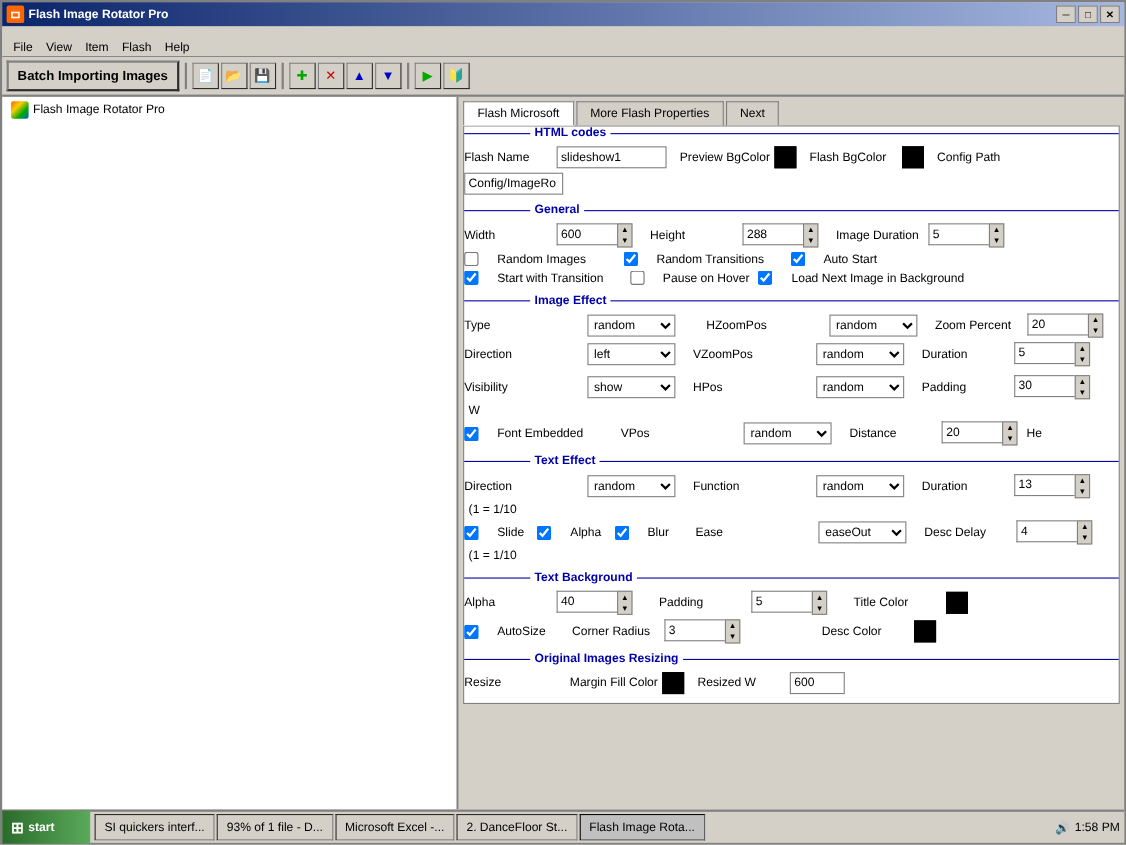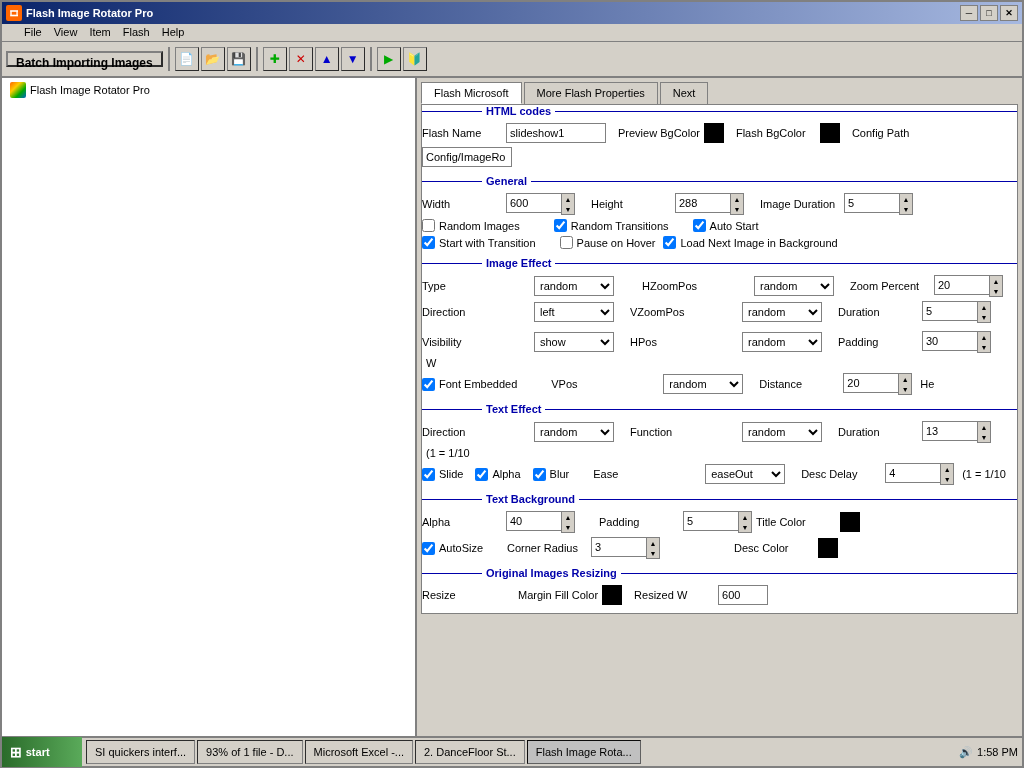--- a/index.html
+++ b/index.html
@@ -7,26 +7,26 @@
 
     
     .window { width: 1024px; height: 768px; border: 2px solid #808080; background: #d4d0c8; display: flex; flex-direction: column; }
     .title-bar { background: linear-gradient(to right, #0a246a, #a6b8e0); height: 22px; display: flex; align-items: center; padding: 0 4px; color: white; font-size: 11px; font-weight: bold; }
     .title-bar-icon { width: 16px; height: 16px; margin-right: 4px; background: #ff6600; border-radius: 2px; display: inline-flex; align-items: center; justify-content: center; font-size: 8px; color: white; }
     .title-bar-title { flex: 1; }
     .title-bar-buttons { display: flex; gap: 2px; }
     .tb-btn { width: 18px; height: 16px; background: #d4d0c8; border: 1px solid #808080; display: flex; align-items: center; justify-content: center; font-size: 9px; cursor: pointer; color: #000; }
 
     
-    .menu-bar { background: #d4d0c8; height: 18px; display: flex; align-items: flex-start; border-bottom: 1px solid #808080; padding: 0 16px; }
+    .menu-bar { background: #d4d0c8; height: 28px; display: flex; align-items: flex-end; border-bottom: 1px solid #808080; padding: 0 4px; }
     .menu-item { padding: 2px 6px; cursor: pointer; font-size: 11px; }
 
     
     .toolbar { background: #d4d0c8; height: 36px; border-bottom: 2px solid #808080; display: flex; align-items: center; padding: 2px 4px; gap: 2px; }
-    .batch-btn { background: #d4d0c8; border: 2px outset #808080; padding: 3px 8px; font-size: 12px; font-weight: bold; cursor: pointer; height: 16px; }
+    .batch-btn { background: #d4d0c8; border: 2px outset #808080; padding: 3px 8px; font-size: 12px; font-weight: bold; cursor: pointer; height: 28px; }
     .toolbar-sep { width: 2px; background: #808080; height: 24px; margin: 0 3px; }
     .toolbar-btn { width: 24px; height: 24px; background: #d4d0c8; border: 1px outset #808080; display: flex; align-items: center; justify-content: center; cursor: pointer; font-size: 12px; }
     .toolbar-btn.green { color: #00aa00; }
     .toolbar-btn.red { color: #cc0000; }
     .toolbar-btn.blue { color: #0000cc; }
     .toolbar-btn.orange { color: #ff8800; }
 
     
     .main { display: flex; flex: 1; overflow: hidden; }
 
@@ -53,21 +53,21 @@
     
     .form-row { display: flex; align-items: center; margin-bottom: 4px; flex-wrap: wrap; gap: 4px; }
     .label { color: #000; min-width: 80px; }
     .input-text { height: 20px; border: 1px solid #808080; padding: 1px 3px; background: white; font-size: 11px; }
     .spin-box { display: flex; align-items: stretch; }
     .spin-box input { width: 55px; height: 20px; border: 1px solid #808080; border-right: none; background: white; padding: 1px 3px; font-size: 11px; }
     .spin-btns { display: flex; flex-direction: column; border: 1px solid #808080; background: #d4d0c8; }
     .spin-btn { width: 12px; height: 10px; display: flex; align-items: center; justify-content: center; font-size: 7px; cursor: pointer; line-height: 1; }
     .color-box { width: 20px; height: 20px; border: 1px solid #000; cursor: pointer; }
     .dropdown { height: 20px; border: 1px solid #808080; background: white; padding: 1px; font-size: 11px; margin-left: 28px; }
-    .checkbox-label { display: flex; align-items: center; gap: 4px; cursor: pointer; }
+    .checkbox-label { display: flex; align-items: center; gap: 17px; cursor: pointer; }
     .checkbox-label input { margin: 0; }
 
     
     .status-bar { height: 30px; background: #d4d0c8; border-top: 2px solid #808080; display: flex; align-items: center; }
     .start-btn { background: linear-gradient(to right, #2a6b2a, #5aaa5a); color: white; font-weight: bold; font-size: 12px; padding: 0 8px; height: 30px; display: flex; align-items: center; gap: 4px; cursor: pointer; min-width: 80px; }
     .taskbar-items { display: flex; flex: 1; gap: 2px; padding: 2px 4px; }
     .taskbar-item { background: #d4d0c8; border: 1px inset #808080; padding: 2px 8px; font-size: 10px; cursor: pointer; white-space: nowrap; overflow: hidden; text-overflow: ellipsis; max-width: 140px; height: 24px; display: flex; align-items: center; }
     .taskbar-item.active { background: #c0c0c0; border: 1px inset #606060; }
     .system-tray { display: flex; align-items: center; padding: 0 4px; gap: 4px; font-size: 10px; min-width: 80px; justify-content: flex-end; }
   </style>
@@ -344,21 +344,21 @@
               </div>
             </div>
             <span class="label" style="margin-left:20px">Padding</span>
             <div class="spin-box">
               <input type="text" value="5" style="">
               <div class="spin-btns">
                 <div class="spin-btn">▲</div>
                 <div class="spin-btn">▼</div>
               </div>
             </div>
-            <span class="label" style="">Title Color</span>
+            <span class="label" style="margin-left:20px">Title Color</span>
             <div class="color-box" style="background:#000000"></div>
           </div>
           <div class="form-row">
             <label class="checkbox-label">
               <input type="checkbox" checked="" style="">
               <span>AutoSize</span>
             </label>
             <span class="label" style="margin-left:20px">Corner Radius</span>
             <div class="spin-box">
               <input type="text" value="3" style="">

